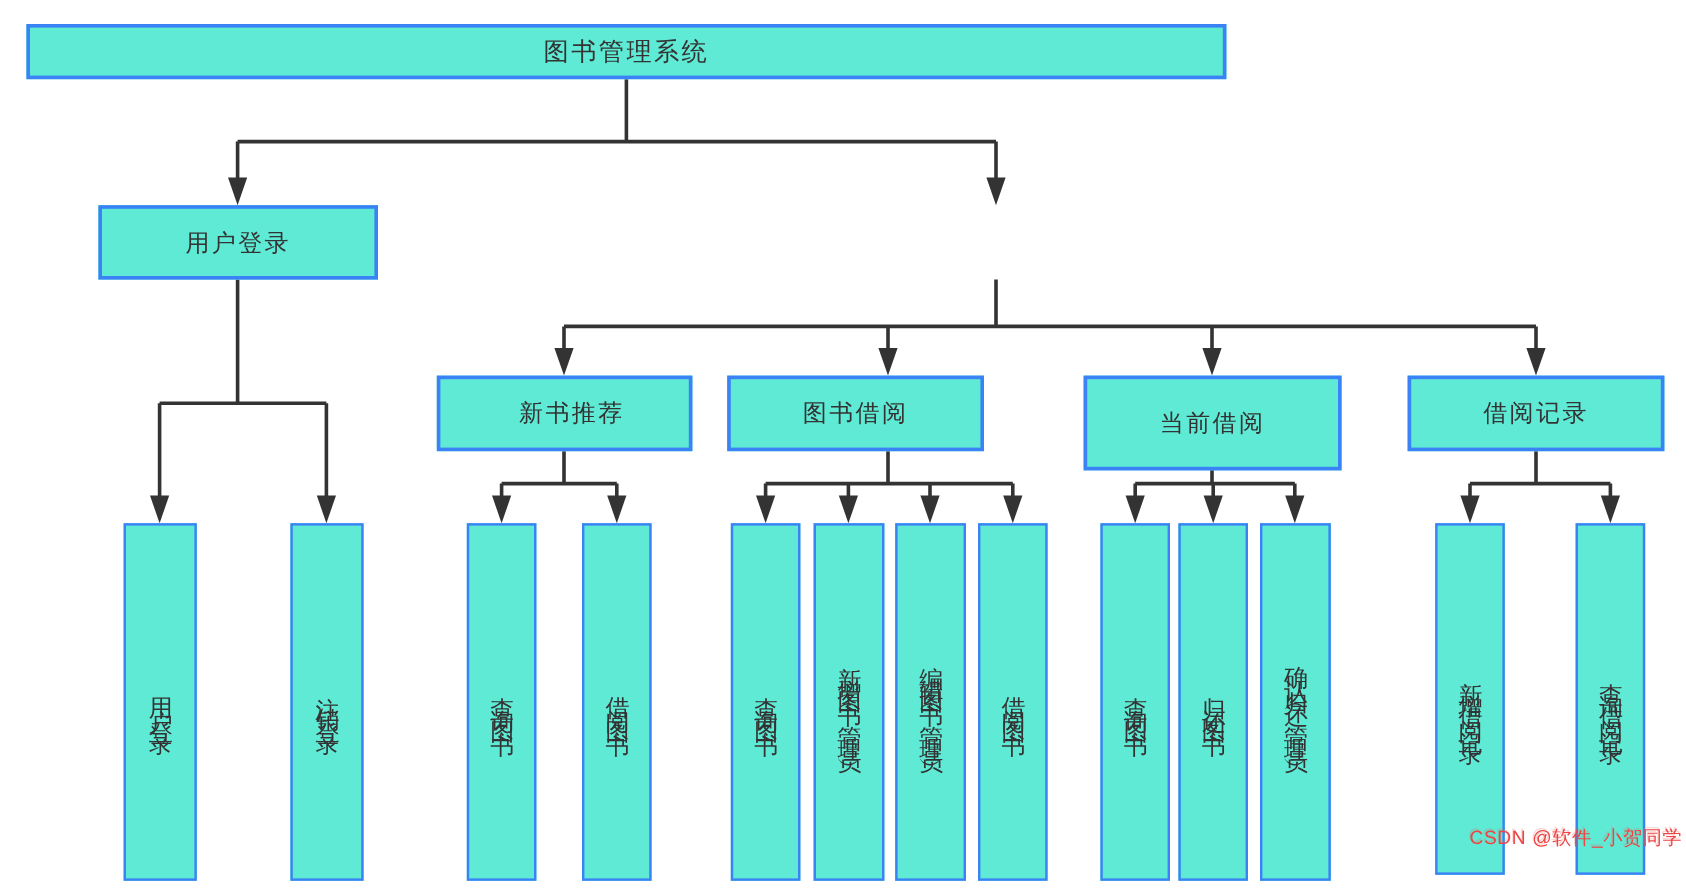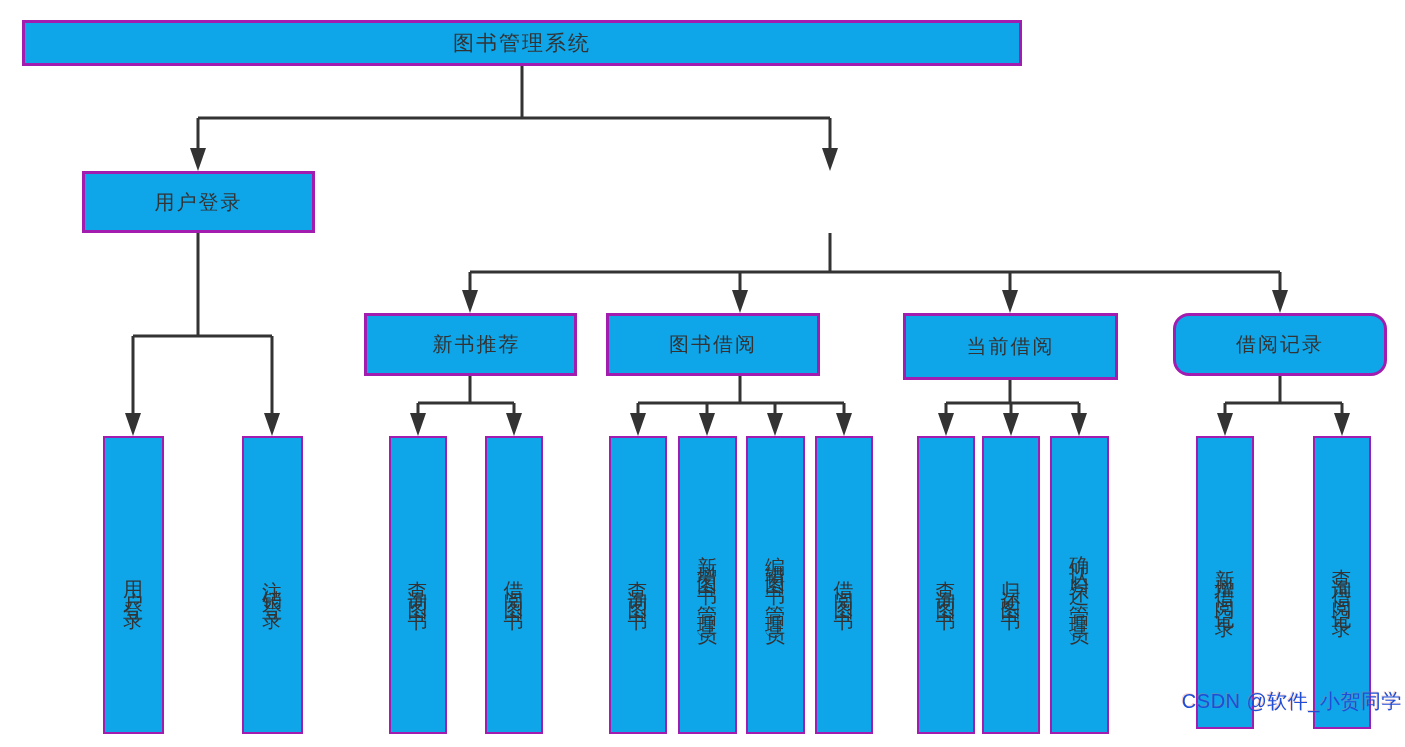--- a/index.html
+++ b/index.html
@@ -15,22 +15,22 @@
     background: #ffffff;
     overflow: hidden;
   }
   svg.edges {
     position: absolute;
     left: 0; top: 0;
     width: 1405px; height: 747px;
   }
   .node {
     position: absolute;
-    background: #0ea5e9;
-    border: 3px solid #a21caf;
+    background: #5eead4;
+    border: 3px solid #3b82f6;
     display: flex;
     align-items: center;
     justify-content: center;
     font-size: 20px;
     letter-spacing: 2px;
     color: #333333;
   }
   .node.root { font-size: 21px; }
   .node.leaf { border-width: 2.5px; }
   .vtext {
@@ -38,23 +38,23 @@
     text-orientation: mixed;
     font-size: 20px;
     line-height: 1;
     letter-spacing: 10px;
     color: #333333;
   }
   .watermark {
     position: absolute;
     right: 3px;
     top: 688px;
-    font-size: 20px;
+    font-size: 16px;
     letter-spacing: 0.5px;
-    color: #1d4ed8;
+    color: #ef4444;
     text-shadow: -1px -1px 0 rgba(235, 110, 95, 0.30);
     white-space: nowrap;
   }
 </style>
 </head>
 <body>
 
 <div class="canvas">
 
   <svg class="edges" viewBox="0 0 1405 747">
@@ -89,22 +89,22 @@
       <polygon points="1334,413 1350,413 1342,436"></polygon>
     </g>
   </svg>
 
   <div class="node root" style="left:22px; top:20px; width:1000px; height:46px;">图书管理系统</div>
 
   <div class="node" style="left:82px; top:171px; width:233px; height:62px;">用户登录</div>
 
   <div class="node" style="left:364px; top:313px; width:213px; height:63px;padding-left:12px;">新书推荐</div>
   <div class="node" style="left:606px; top:313px; width:214px; height:63px;">图书借阅</div>
-  <div class="node" style="left:903px; top:313px; width:215px; height:67px;">当前借阅</div>
-  <div class="node" style="left:1173px; top:313px; width:214px; height:63px;border-radius:16px;">借阅记录</div>
+  <div class="node" style="left:903px; top:313px; width:215px; height:79px;">当前借阅</div>
+  <div class="node" style="left:1173px; top:313px; width:214px; height:63px;">借阅记录</div>
 
   <div class="node leaf" style="left:103px; top:436px; width:61px; height:298px;">
     <span class="vtext">用户登录</span>
   </div>
   <div class="node leaf" style="left:242px; top:436px; width:61px; height:298px;">
     <span class="vtext">注销登录</span>
   </div>
 
   <div class="node leaf" style="left:389px; top:436px; width:58px; height:298px;">
     <span class="vtext">查询图书</span>

